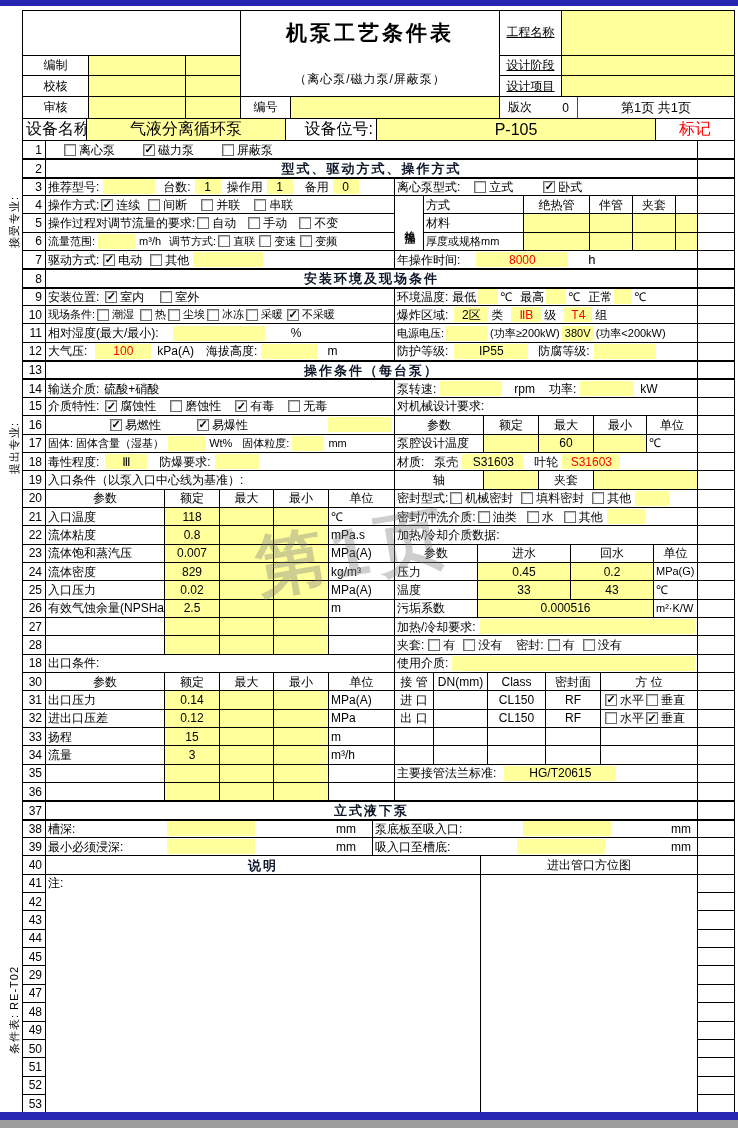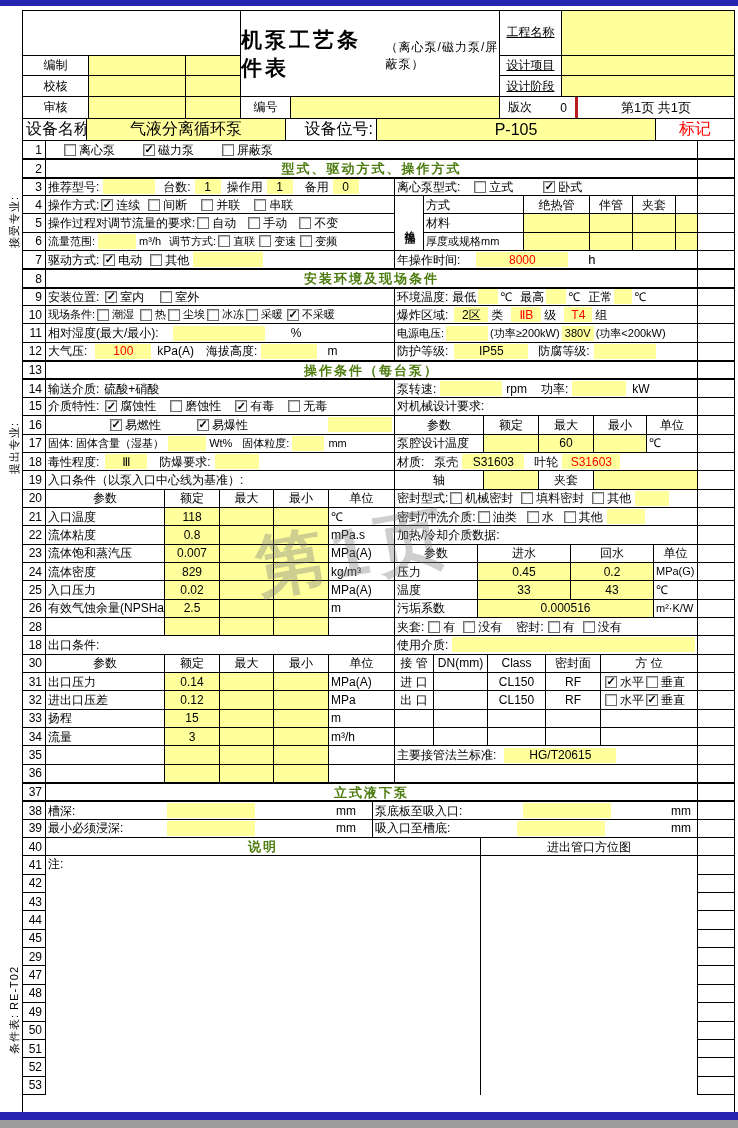--- a/index.html
+++ b/index.html
@@ -11,53 +11,53 @@
 
 .hdr{display:flex;height:108px;border-bottom:1px solid #000;box-sizing:border-box;}
 .hl{width:218px;border-right:1px solid #000;box-sizing:border-box;display:flex;flex-direction:column;}
 .hl-top{height:45px;border-bottom:1px solid #000;box-sizing:border-box;}
 .hlr{height:21px;display:flex;border-bottom:1px solid #000;box-sizing:border-box;}
 .hlr:last-child{border-bottom:0;}
 .hlr .lab{width:66px;border-right:1px solid #000;box-sizing:border-box;display:flex;align-items:center;justify-content:center;font-size:12px;}
 .hlr .y1{width:97px;border-right:1px solid #000;box-sizing:border-box;}
 .hlr .y2{flex:1;}
 .hm{width:259px;border-right:1px solid #000;box-sizing:border-box;display:flex;flex-direction:column;}
-.hm-t{height:87px;border-bottom:1px solid #000;box-sizing:border-box;display:flex;flex-direction:row;align-items:center;justify-content:center;gap:19px;}
+.hm-t{height:87px;border-bottom:1px solid #000;box-sizing:border-box;display:flex;flex-direction:column;align-items:center;justify-content:center;gap:19px;}
 .title{font-size:21px;font-weight:700;letter-spacing:3px;}
 .subtitle{font-size:12px;margin-top:5px;letter-spacing:1px;}
 .hm-b{height:21px;display:flex;}
 .hm-b .lab{width:50px;border-right:1px solid #000;box-sizing:border-box;display:flex;align-items:center;justify-content:center;font-size:12px;}
 .hm-b .yv{flex:1;}
 .hr{flex:1;display:flex;flex-direction:column;}
 .hrr{display:flex;border-bottom:1px solid #000;box-sizing:border-box;}
 .hrr:last-child{border-bottom:0;}
 .hrr .lab{width:62px;border-right:1px solid #000;box-sizing:border-box;display:flex;align-items:center;justify-content:center;font-size:12px;text-decoration:underline;}
 .hrr .yv{flex:1;}
 .h45{height:45px;}.h21{height:21px;}
-.vercell{width:78px;border-right:3px solid #b91c1c;box-sizing:border-box;display:flex;align-items:center;justify-content:space-between;padding:0 8px;font-size:12px;}
+.vercell{width:78px;border-right:1px solid #b91c1c;box-sizing:border-box;display:flex;align-items:center;justify-content:space-between;padding:0 8px;font-size:12px;}
 .pagecell{flex:1;display:flex;align-items:center;justify-content:center;font-size:13px;}
 
 .dev{display:flex;height:22px;border-bottom:1px solid #000;box-sizing:border-box;font-size:16px;}
 .dev>div{border-right:1px solid #000;box-sizing:border-box;display:flex;align-items:center;padding:0 3px;white-space:nowrap;overflow:hidden;}
 .dev>div:last-child{border-right:0;}
 
 #rows{position:relative;}
 .r{display:flex;height:18.358px;}
 .c{box-sizing:border-box;border-right:1px solid #000;border-bottom:1px solid #000;display:flex;align-items:center;white-space:nowrap;overflow:hidden;padding:0 2px;font-size:12px;line-height:1;}
 .c>span{flex:0 0 auto;}
 .num{width:23px;justify-content:flex-end;padding:0 3px 0 0;}
 .mark{flex:1 1 36px;border-right:0;}
 .tt .c{border-top:1px solid #000;}
 .nb{border-bottom:0!important;}
 .y{background:#FFFF9C;}
 .yi{background:#FFFF9C;display:inline-flex;align-items:center;justify-content:center;height:15px;flex:0 0 auto;font-size:12px;}
 .rv{color:#FF0000;}
 .ctr{justify-content:center;}
 .rt{justify-content:flex-end;}
-.sec{color:#4d7c0f;font-weight:700;justify-content:center;letter-spacing:2px;font-size:13px;}
+.sec{color:#0f172a;font-weight:700;justify-content:center;letter-spacing:2px;font-size:13px;}
 .f11{font-size:11px;}
 .f11 .yi{font-size:11px;}
 .cb{flex:0 0 12px;width:12px;height:12px;box-sizing:border-box;border:1px solid #6e6e6e;background:#fff;box-shadow:inset 1px 1px 1px rgba(0,0,0,.28);display:inline-flex;align-items:center;justify-content:center;font-size:11px;font-weight:700;line-height:1;margin-left:8px;}
 .cb i{font-style:normal;}
 .cl{margin-left:3px;}
 
 .lhalf{width:349px;}.rhalf{width:303px;}.full{width:652px;}
 .w-name{width:119px;}.w-a{width:55px;}.w-b{width:54px;}.w-c{width:55px;}.w-u{width:66px;}
 .q-p{width:89px;}.q-a{width:55px;}.q-b{width:55px;}.q-c{width:53px;}.q-u{width:51px;}
 .h-p{width:83px;}.h-in{width:93px;}.h-out{width:83px;}.h-u{width:44px;}
@@ -107,25 +107,25 @@
         <div class="lab">编号</div>
         <div class="yv y"></div>
       </div>
     </div>
     <div class="hr">
       <div class="hrr h45">
         <div class="lab">工程名称</div>
         <div class="yv y"></div>
       </div>
       <div class="hrr h21">
+        <div class="lab">设计阶段</div>
+        <div class="yv y"></div>
+      </div>
+      <div class="hrr h21">
         <div class="lab">设计项目</div>
-        <div class="yv y"></div>
-      </div>
-      <div class="hrr h21">
-        <div class="lab">设计阶段</div>
         <div class="yv y"></div>
       </div>
       <div class="hrr h21">
         <div class="vercell">
           <span>版次</span>
           <span>0</span>
         </div>
         <div class="pagecell">第1页  共1页</div>
       </div>
     </div>
@@ -436,21 +436,21 @@
 
     <div class="r tt">
           <div class="c num">14</div>
       <div class="c lhalf">
         <span>输送介质:</span>
         <span style="margin-left:5px">硫酸+硝酸</span>
       </div>
       <div class="c rhalf">
         <span>泵转速:</span>
         <span class="yi" style="width:62px;margin-left:4px"></span>
-        <span style="margin-left:4px">rpm</span>
+        <span style="margin-left:12px">rpm</span>
         <span style="margin-left:14px">功率:</span>
         <span class="yi" style="width:54px;margin-left:4px"></span>
         <span style="margin-left:6px">kW</span>
       </div>
           <div class="c mark"></div>
         </div>
 
     <div class="r">
           <div class="c num">15</div>
       <div class="c lhalf">
@@ -756,20 +756,33 @@
           </div>
       <div class="c y ctr" style="width:176px">
             <span>0.000516</span>
           </div>
       <div class="c h-u f11">
             <span>m²·K/W</span>
           </div>
       <div class="c mark"></div>
         </div>
 
+    <div class="r">
+          <div class="c num">27</div>
+      <div class="c w-name"></div>
+      <div class="c w-a y"></div>
+      <div class="c w-b y"></div>
+      <div class="c w-c y"></div>
+      <div class="c w-u"></div>
+      <div class="c rhalf">
+        <span>加热/冷却要求:</span>
+        <span class="yi" style="flex:1 1 auto;margin-left:4px"></span>
+      </div>
+          <div class="c mark"></div>
+        </div>
 
     <div class="r">
           <div class="c num">28</div>
       <div class="c w-name"></div>
       <div class="c w-a y"></div>
       <div class="c w-b y"></div>
       <div class="c w-c y"></div>
       <div class="c w-u"></div>
       <div class="c rhalf">
         <span>夹套:</span>

